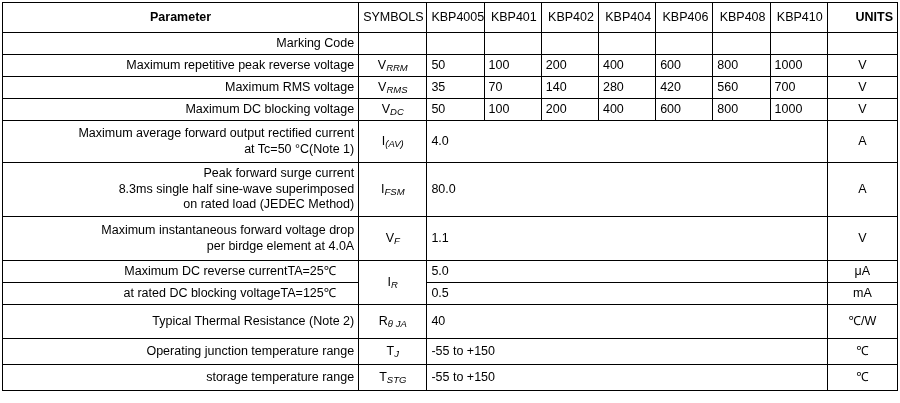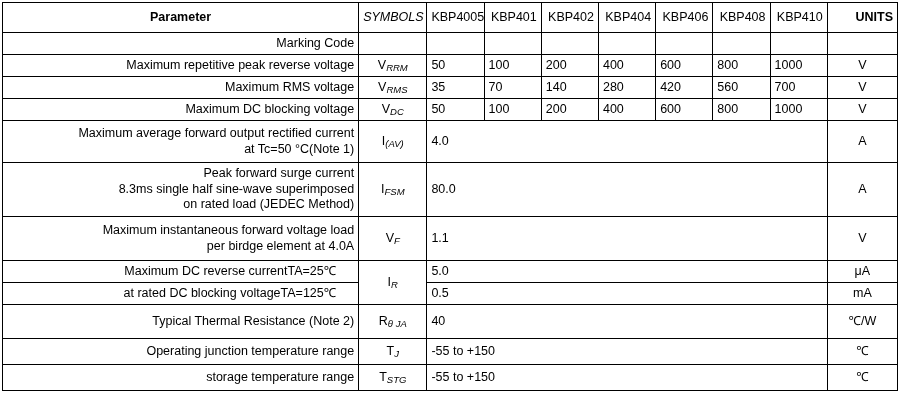--- a/index.html
+++ b/index.html
@@ -39,21 +39,20 @@
     text-align: right;
     padding-left: 4px !important;
   }
   .hdr-param {
     text-align: center;
     font-weight: bold;
     font-size: 15px;
   }
   .hdr-sym {
     text-align: center;
-    font-style: italic;
     font-size: 11.5px;
   }
   .hdr-part {
     text-align: right;
     font-size: 11.5px;
   }
   .hdr-units {
     text-align: right;
     font-weight: bold;
     font-size: 14px;
@@ -181,21 +180,21 @@
           <div>8.3ms single half sine-wave superimposed</div>
           <div>on rated load (JEDEC Method)</div>
         </td>
         <td class="sym"><span>I</span><sub>FSM</sub></td>
         <td class="val" colspan="7">80.0</td>
         <td class="units">A</td>
       </tr>
 
       <tr>
         <td class="param multi" style="height:44px">
-          <div>Maximum instantaneous forward voltage load</div>
+          <div>Maximum instantaneous forward voltage drop</div>
           <div>per birdge element at 4.0A</div>
         </td>
         <td class="sym"><span>V</span><sub>F</sub></td>
         <td class="val" colspan="7">1.1</td>
         <td class="units">V</td>
       </tr>
 
       <tr>
         <td class="param tempcell" style="height:22px">
           <span>Maximum DC reverse current</span>

